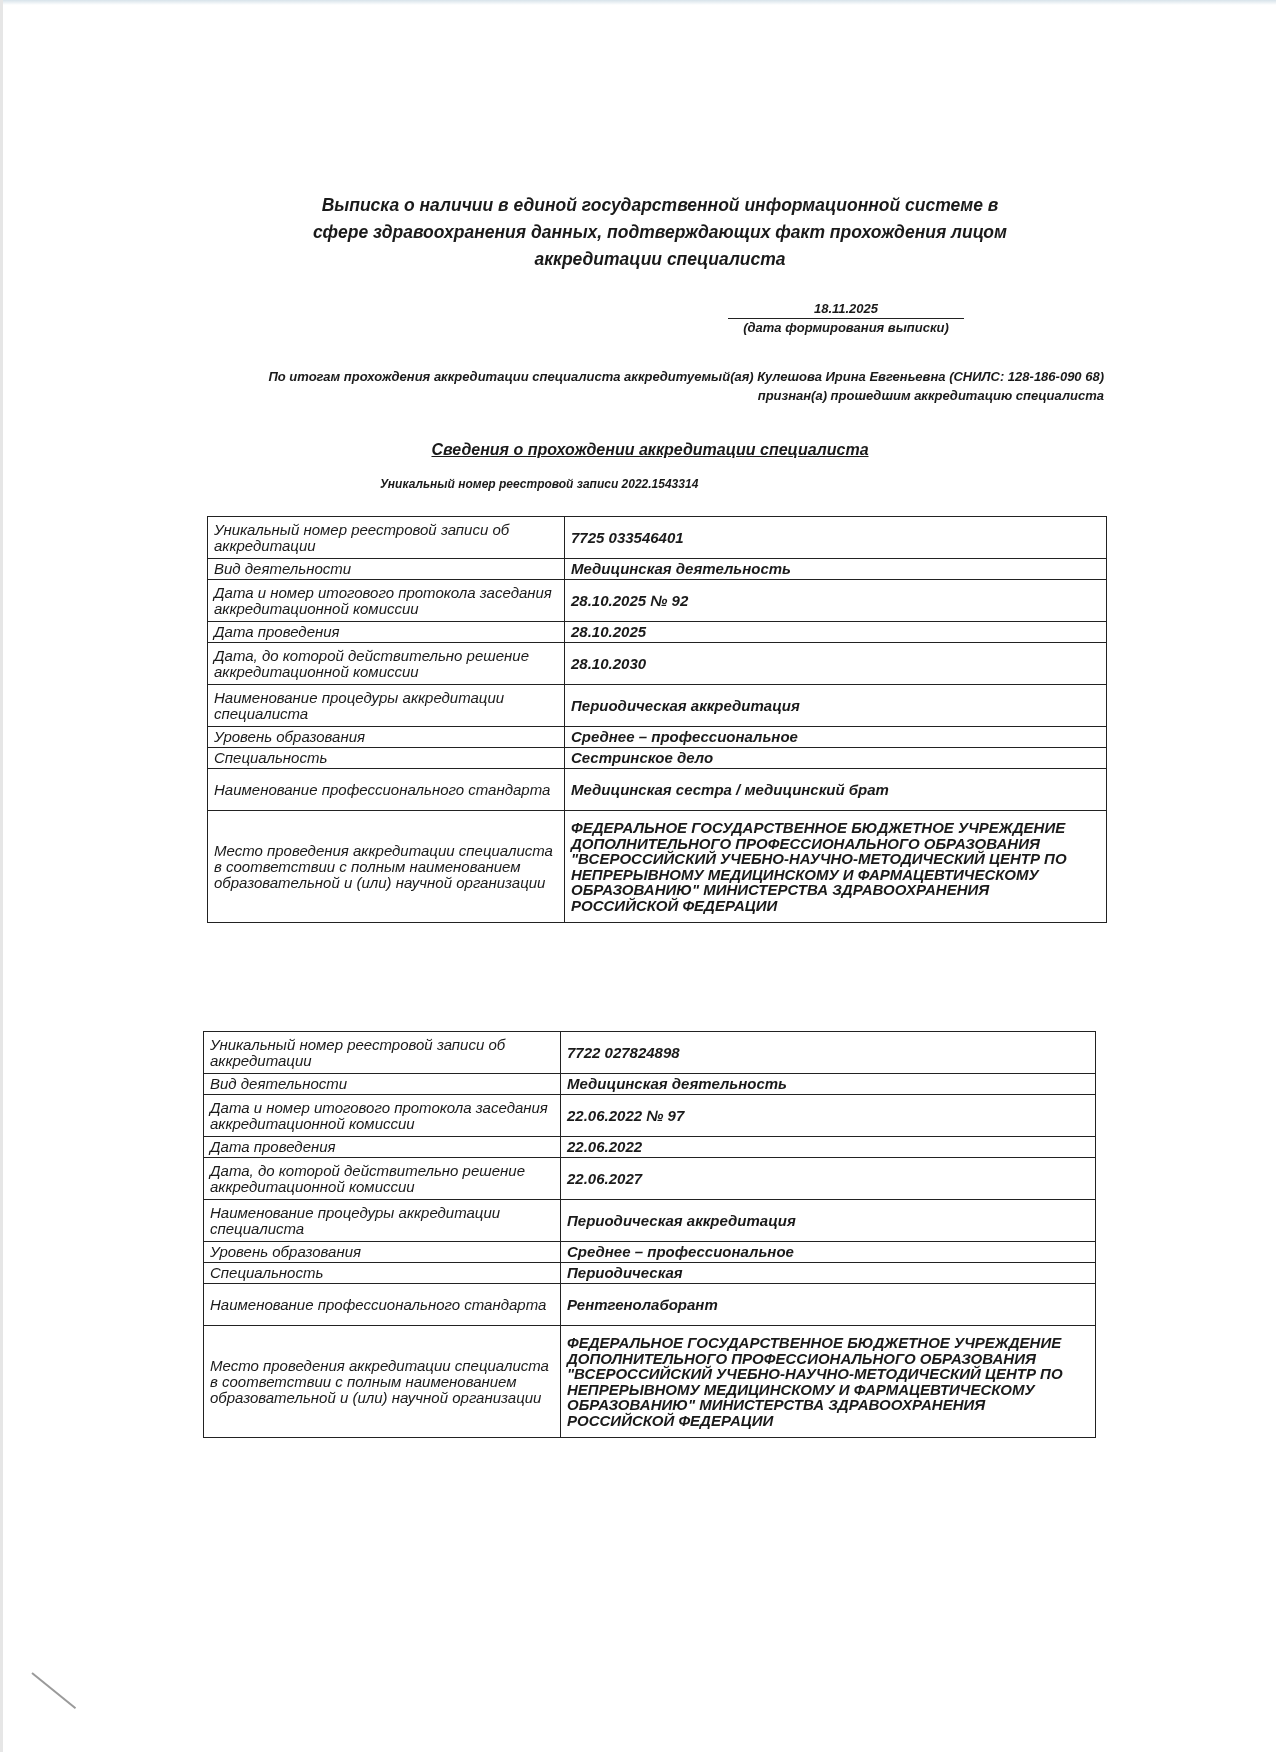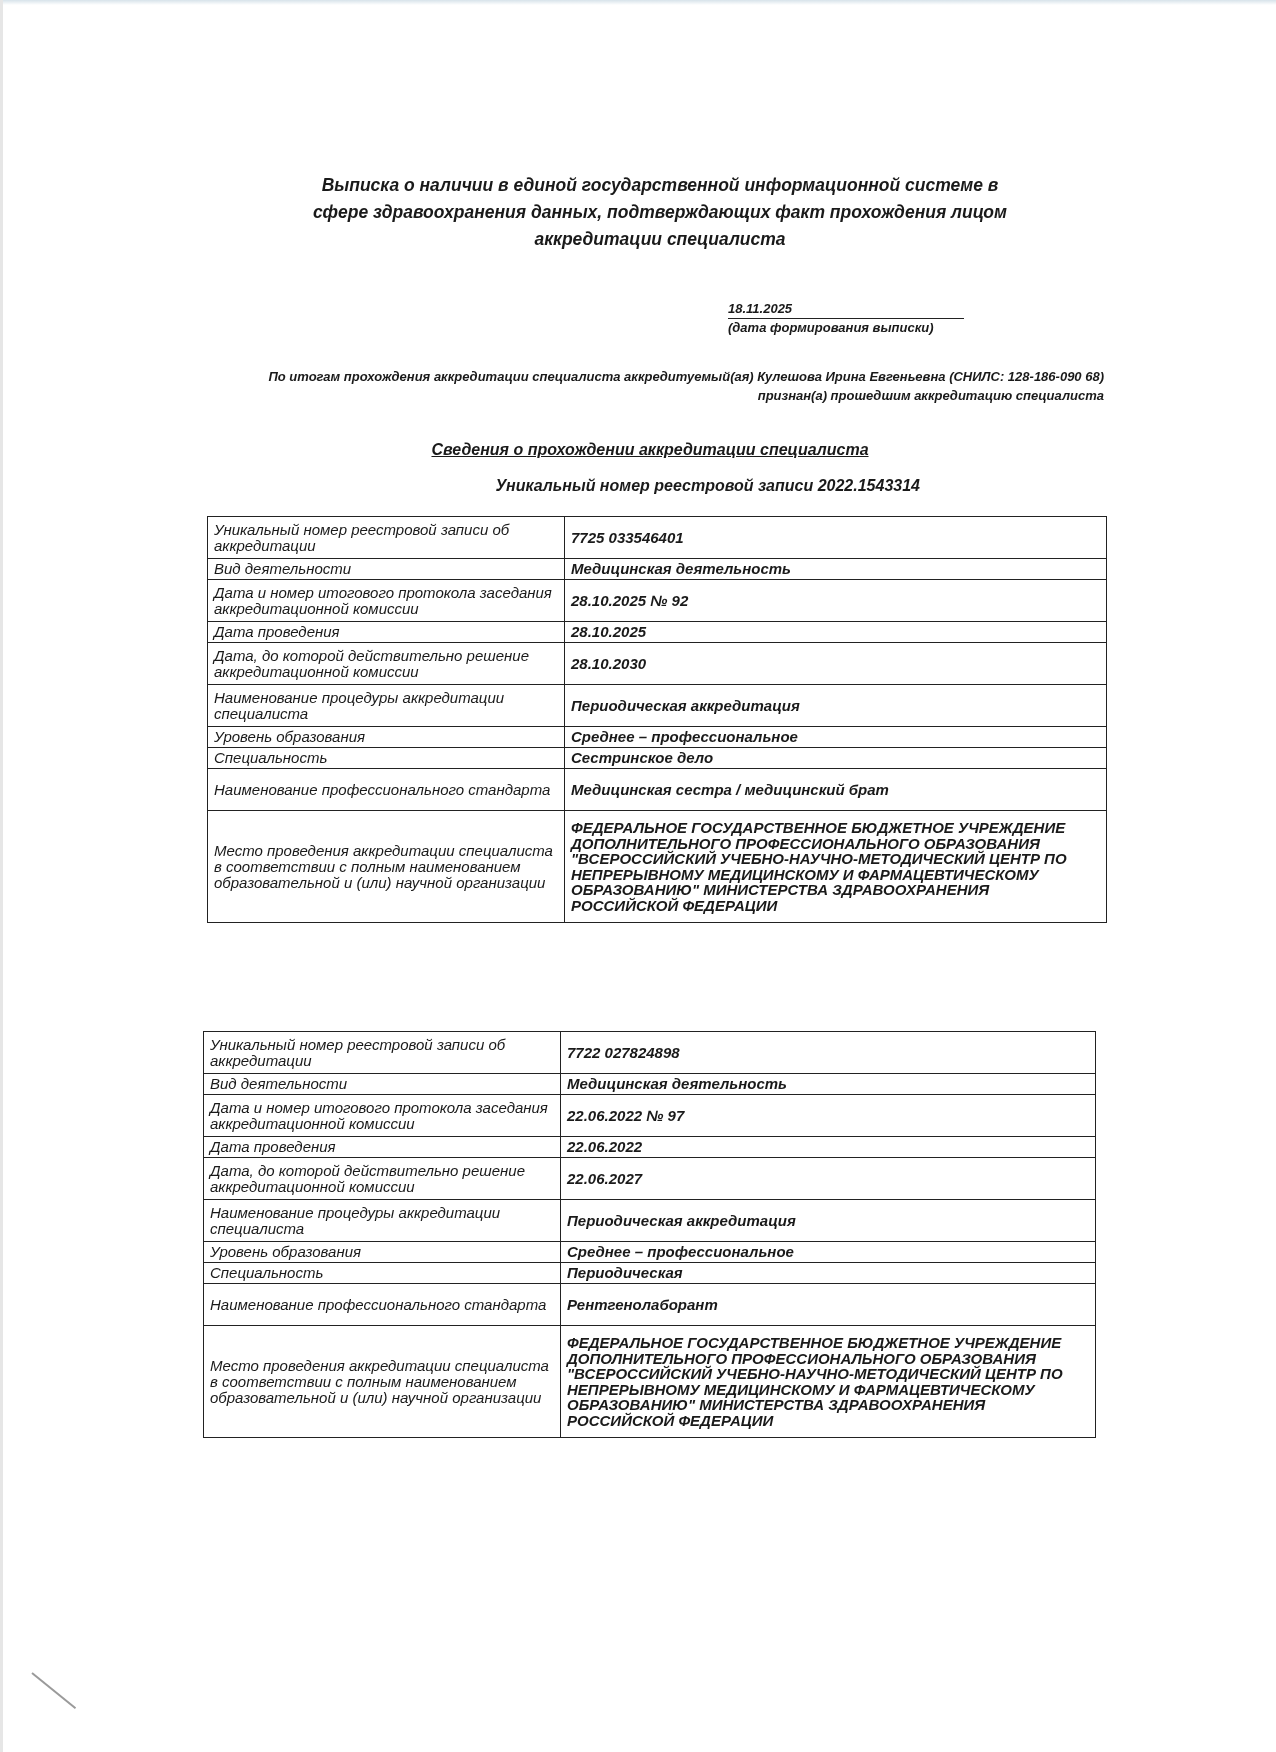--- a/index.html
+++ b/index.html
@@ -17,44 +17,44 @@
     }
     .scan-edge-left {
       position: absolute; left: 0; top: 0; width: 3px; height: 1752px;
       background: #e6e6e6;
     }
     .scan-mark {
       position: absolute; left: 32px; top: 1672px; width: 56px; height: 2px;
       background: #9a9a9a; transform: rotate(39deg); transform-origin: left center;
     }
     .title {
-      position: absolute; left: 300px; top: 172px; width: 720px;
+      position: absolute; left: 300px; top: 192px; width: 720px;
       text-align: center; font-style: italic; font-weight: bold;
       font-size: 17.5px; line-height: 27px;
     }
     .date-block {
       position: absolute; left: 728px; top: 300px; width: 236px;
-      font-style: italic; font-weight: bold; font-size: 13px;
+      text-align: center; font-style: italic; font-weight: bold; font-size: 13px;
     }
     .date-block .date-value {
       display: block; border-bottom: 1.5px solid #222; padding-bottom: 1px; line-height: 17px;
     }
     .date-block .date-caption { display: block; line-height: 18px; }
     .statement {
       position: absolute; left: 214px; top: 367px; width: 890px;
       text-align: right; font-style: italic; font-weight: bold; font-size: 13px; line-height: 19px;
     }
     .section-heading {
       position: absolute; left: 400px; top: 441px; width: 500px;
       text-align: center; font-style: italic; font-weight: bold; font-size: 16px;
       text-decoration: underline;
     }
     .registry-heading {
       position: absolute; left: 380px; top: 477px; width: 540px;
-      text-align: right; font-style: italic; font-weight: bold; font-size: 16px;
+      text-align: left; font-style: italic; font-weight: bold; font-size: 12px;
     }
     table.acc {
       position: absolute; border-collapse: collapse;
       font-style: italic; font-size: 15px;
     }
     table.acc td {
       border: 1.8px solid #222; padding: 2px 6px; vertical-align: middle; line-height: 16px;
     }
     table.acc td.label { width: 344px; }
     table.acc td.value { font-weight: bold; }

